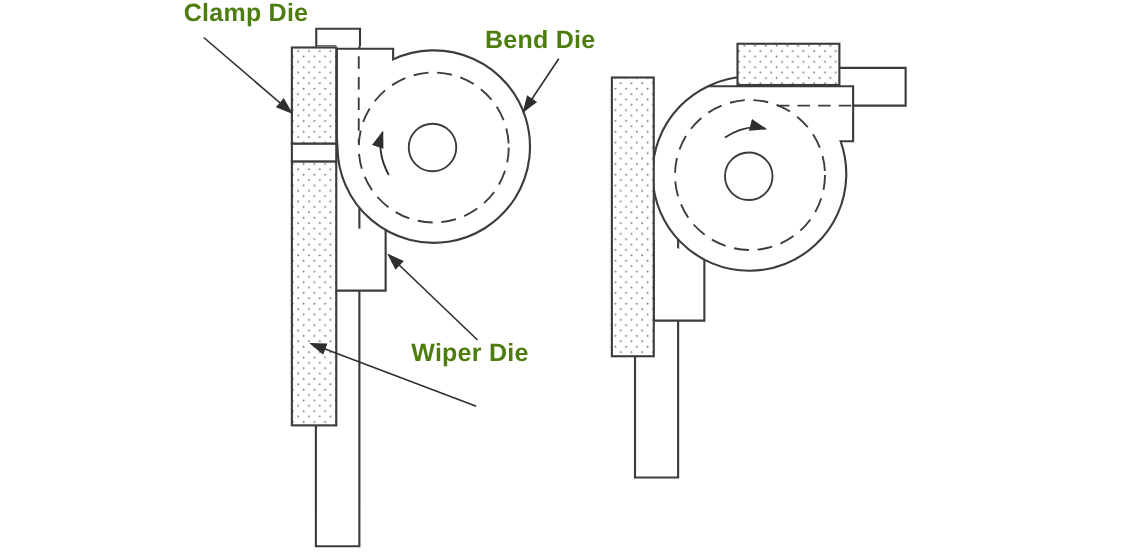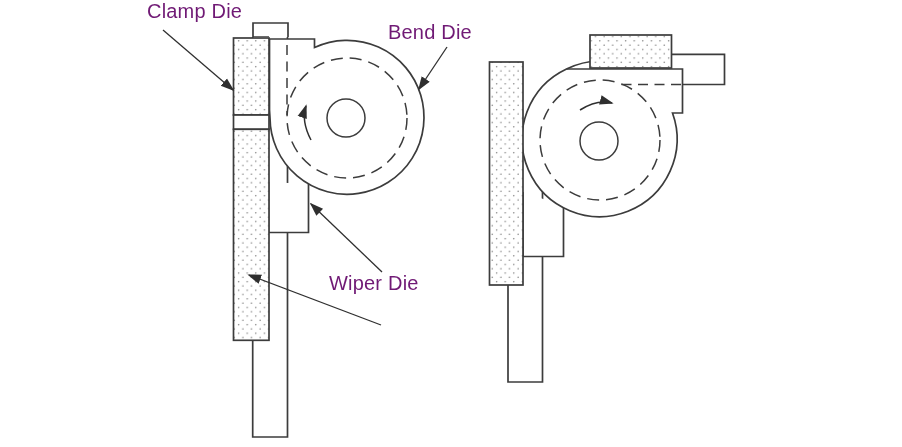--- a/index.html
+++ b/index.html
@@ -3,22 +3,22 @@
 <meta charset="utf-8">
 <style>
   html,body { margin:0; padding:0; background:#ffffff; }
   .stage {
     position:relative; width:902px; height:447px;
     background:#ffffff; overflow:hidden;
     font-family:"Liberation Sans", sans-serif;
   }
   .stage svg { position:absolute; left:0; top:0; }
   .lbl {
-    position:absolute; font-weight:normal; font-size:20px; line-height:1;
-    color:#701a75; white-space:nowrap; letter-spacing:0.2px;
+    position:absolute; font-weight:bold; font-size:20px; line-height:1;
+    color:#4d7c0f; white-space:nowrap; letter-spacing:0.2px;
   }
 </style>
 </head>
 <body>
 
 <div class="stage">
 
   <svg width="902" height="447" viewBox="0 0 902 447">
     <defs>
       <pattern id="stip" width="8.6" height="8.6" patternUnits="userSpaceOnUse">

